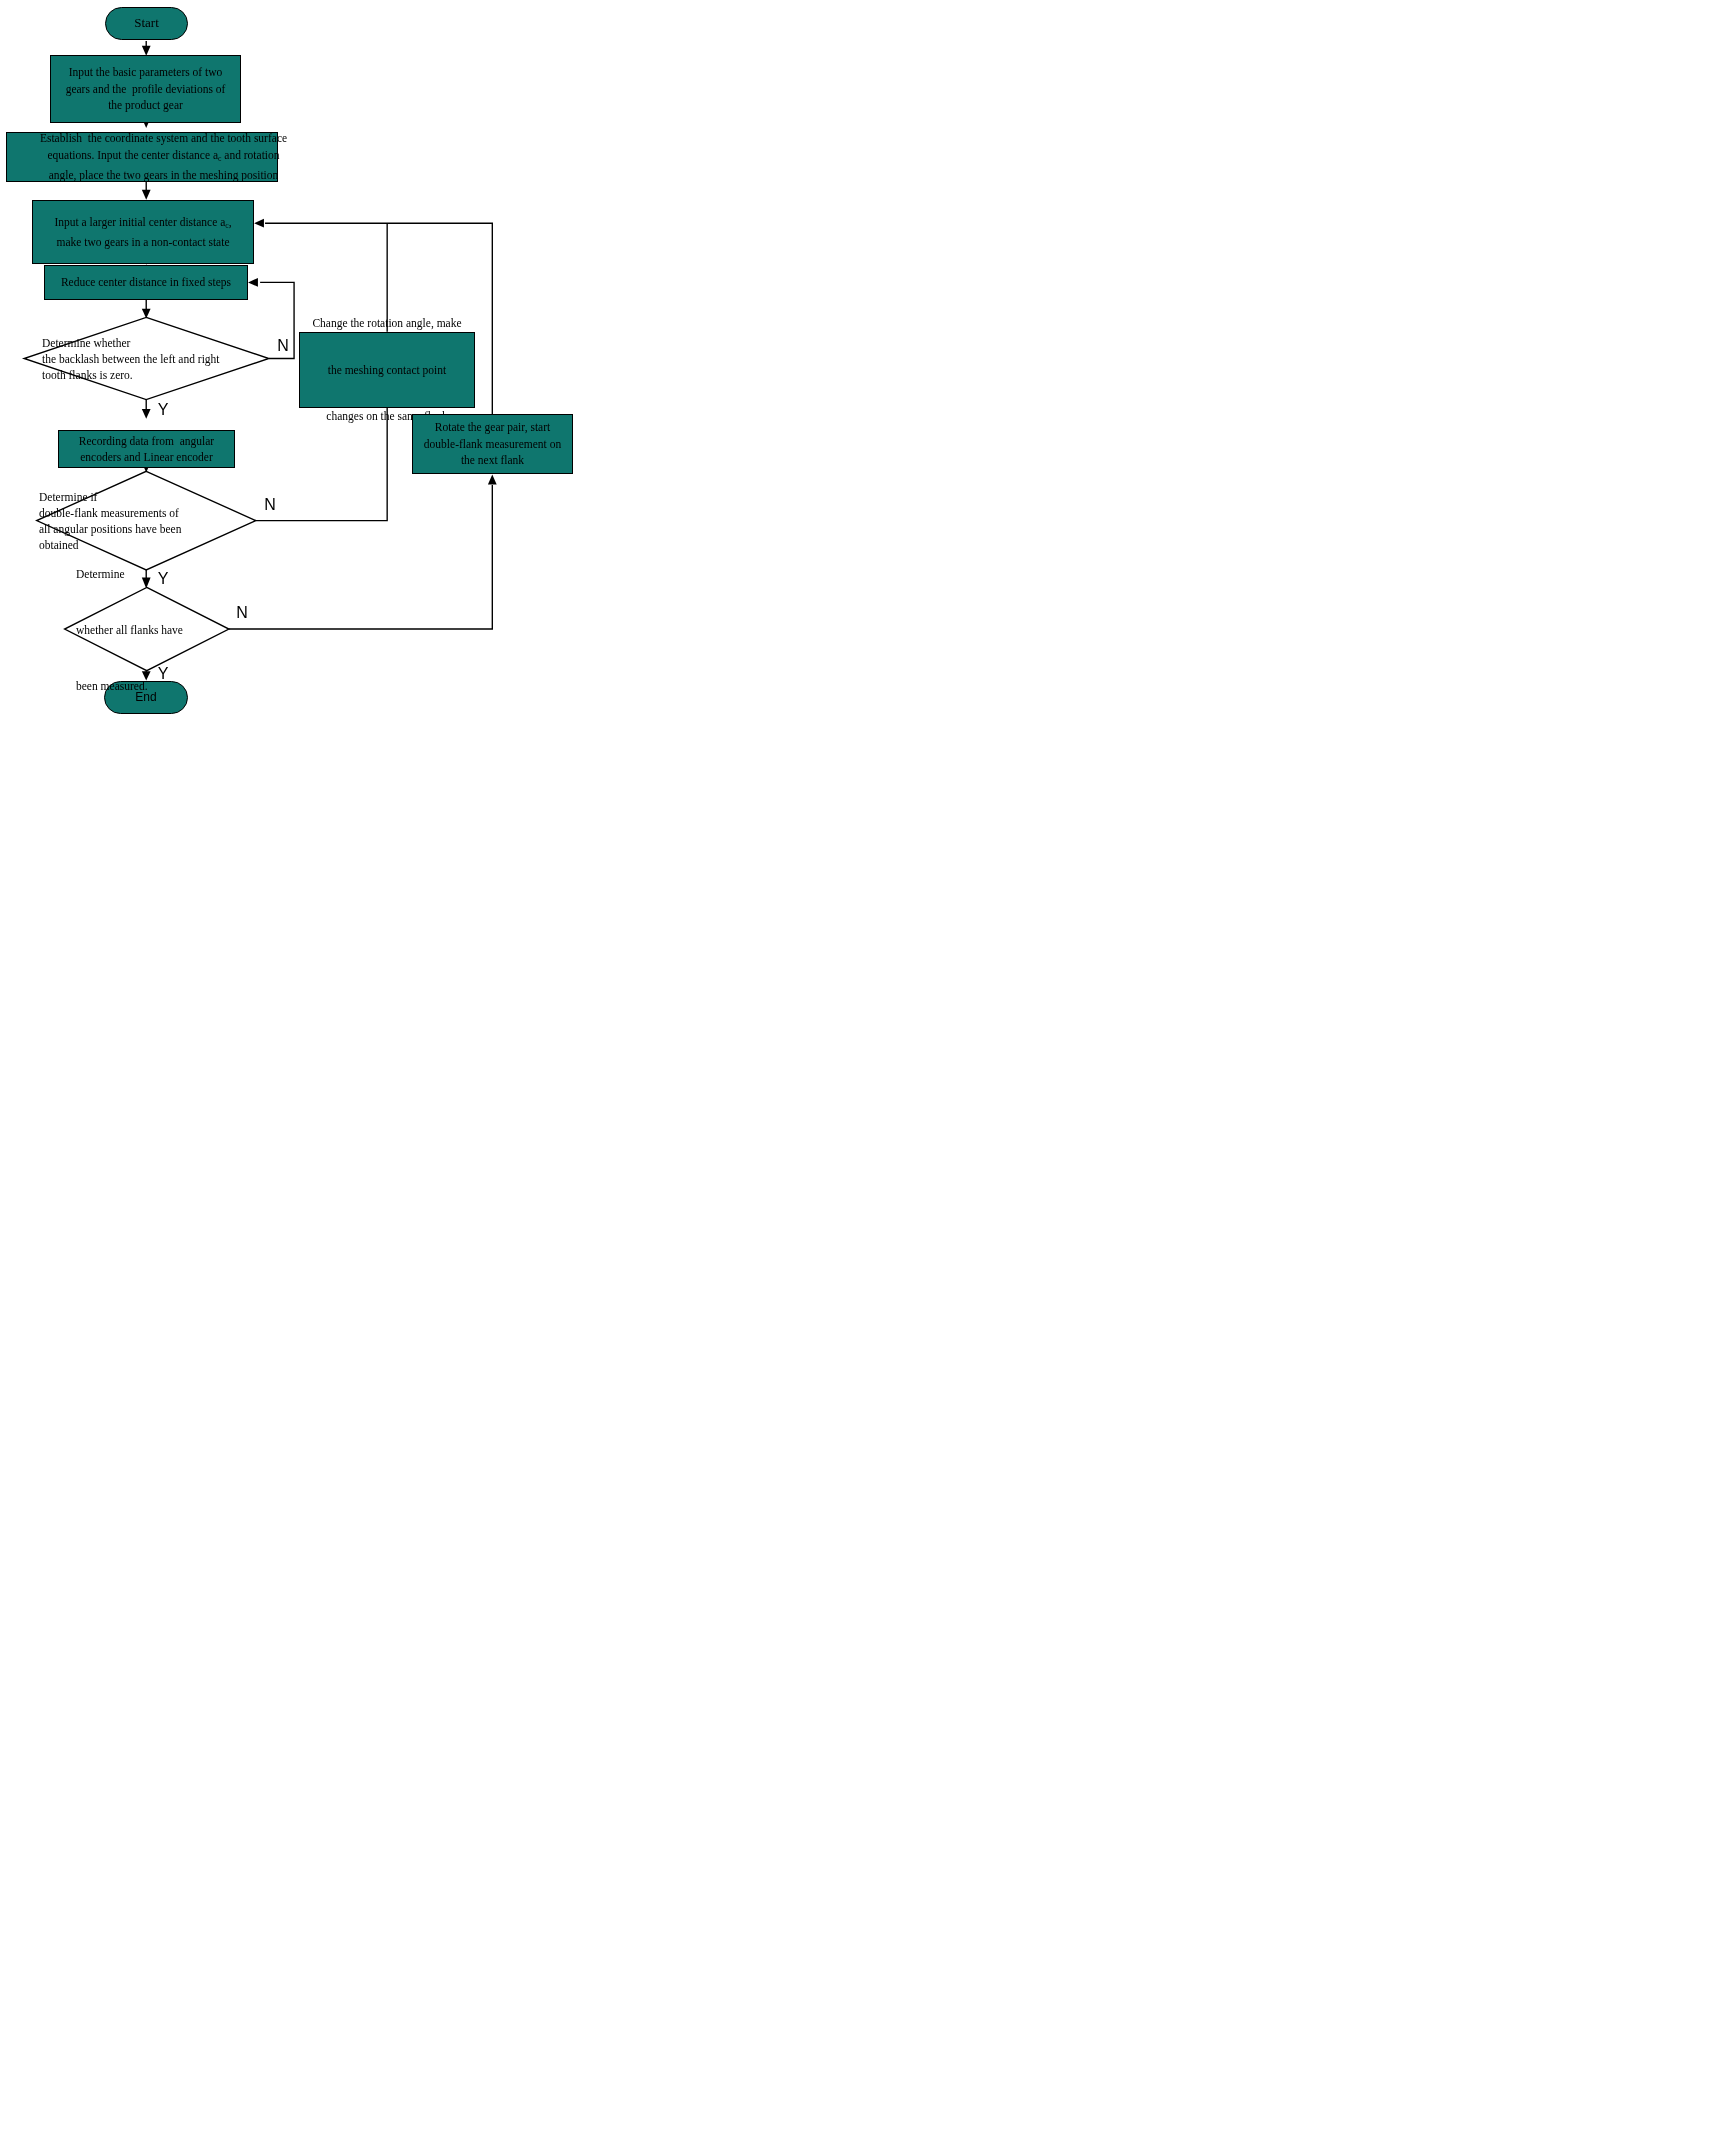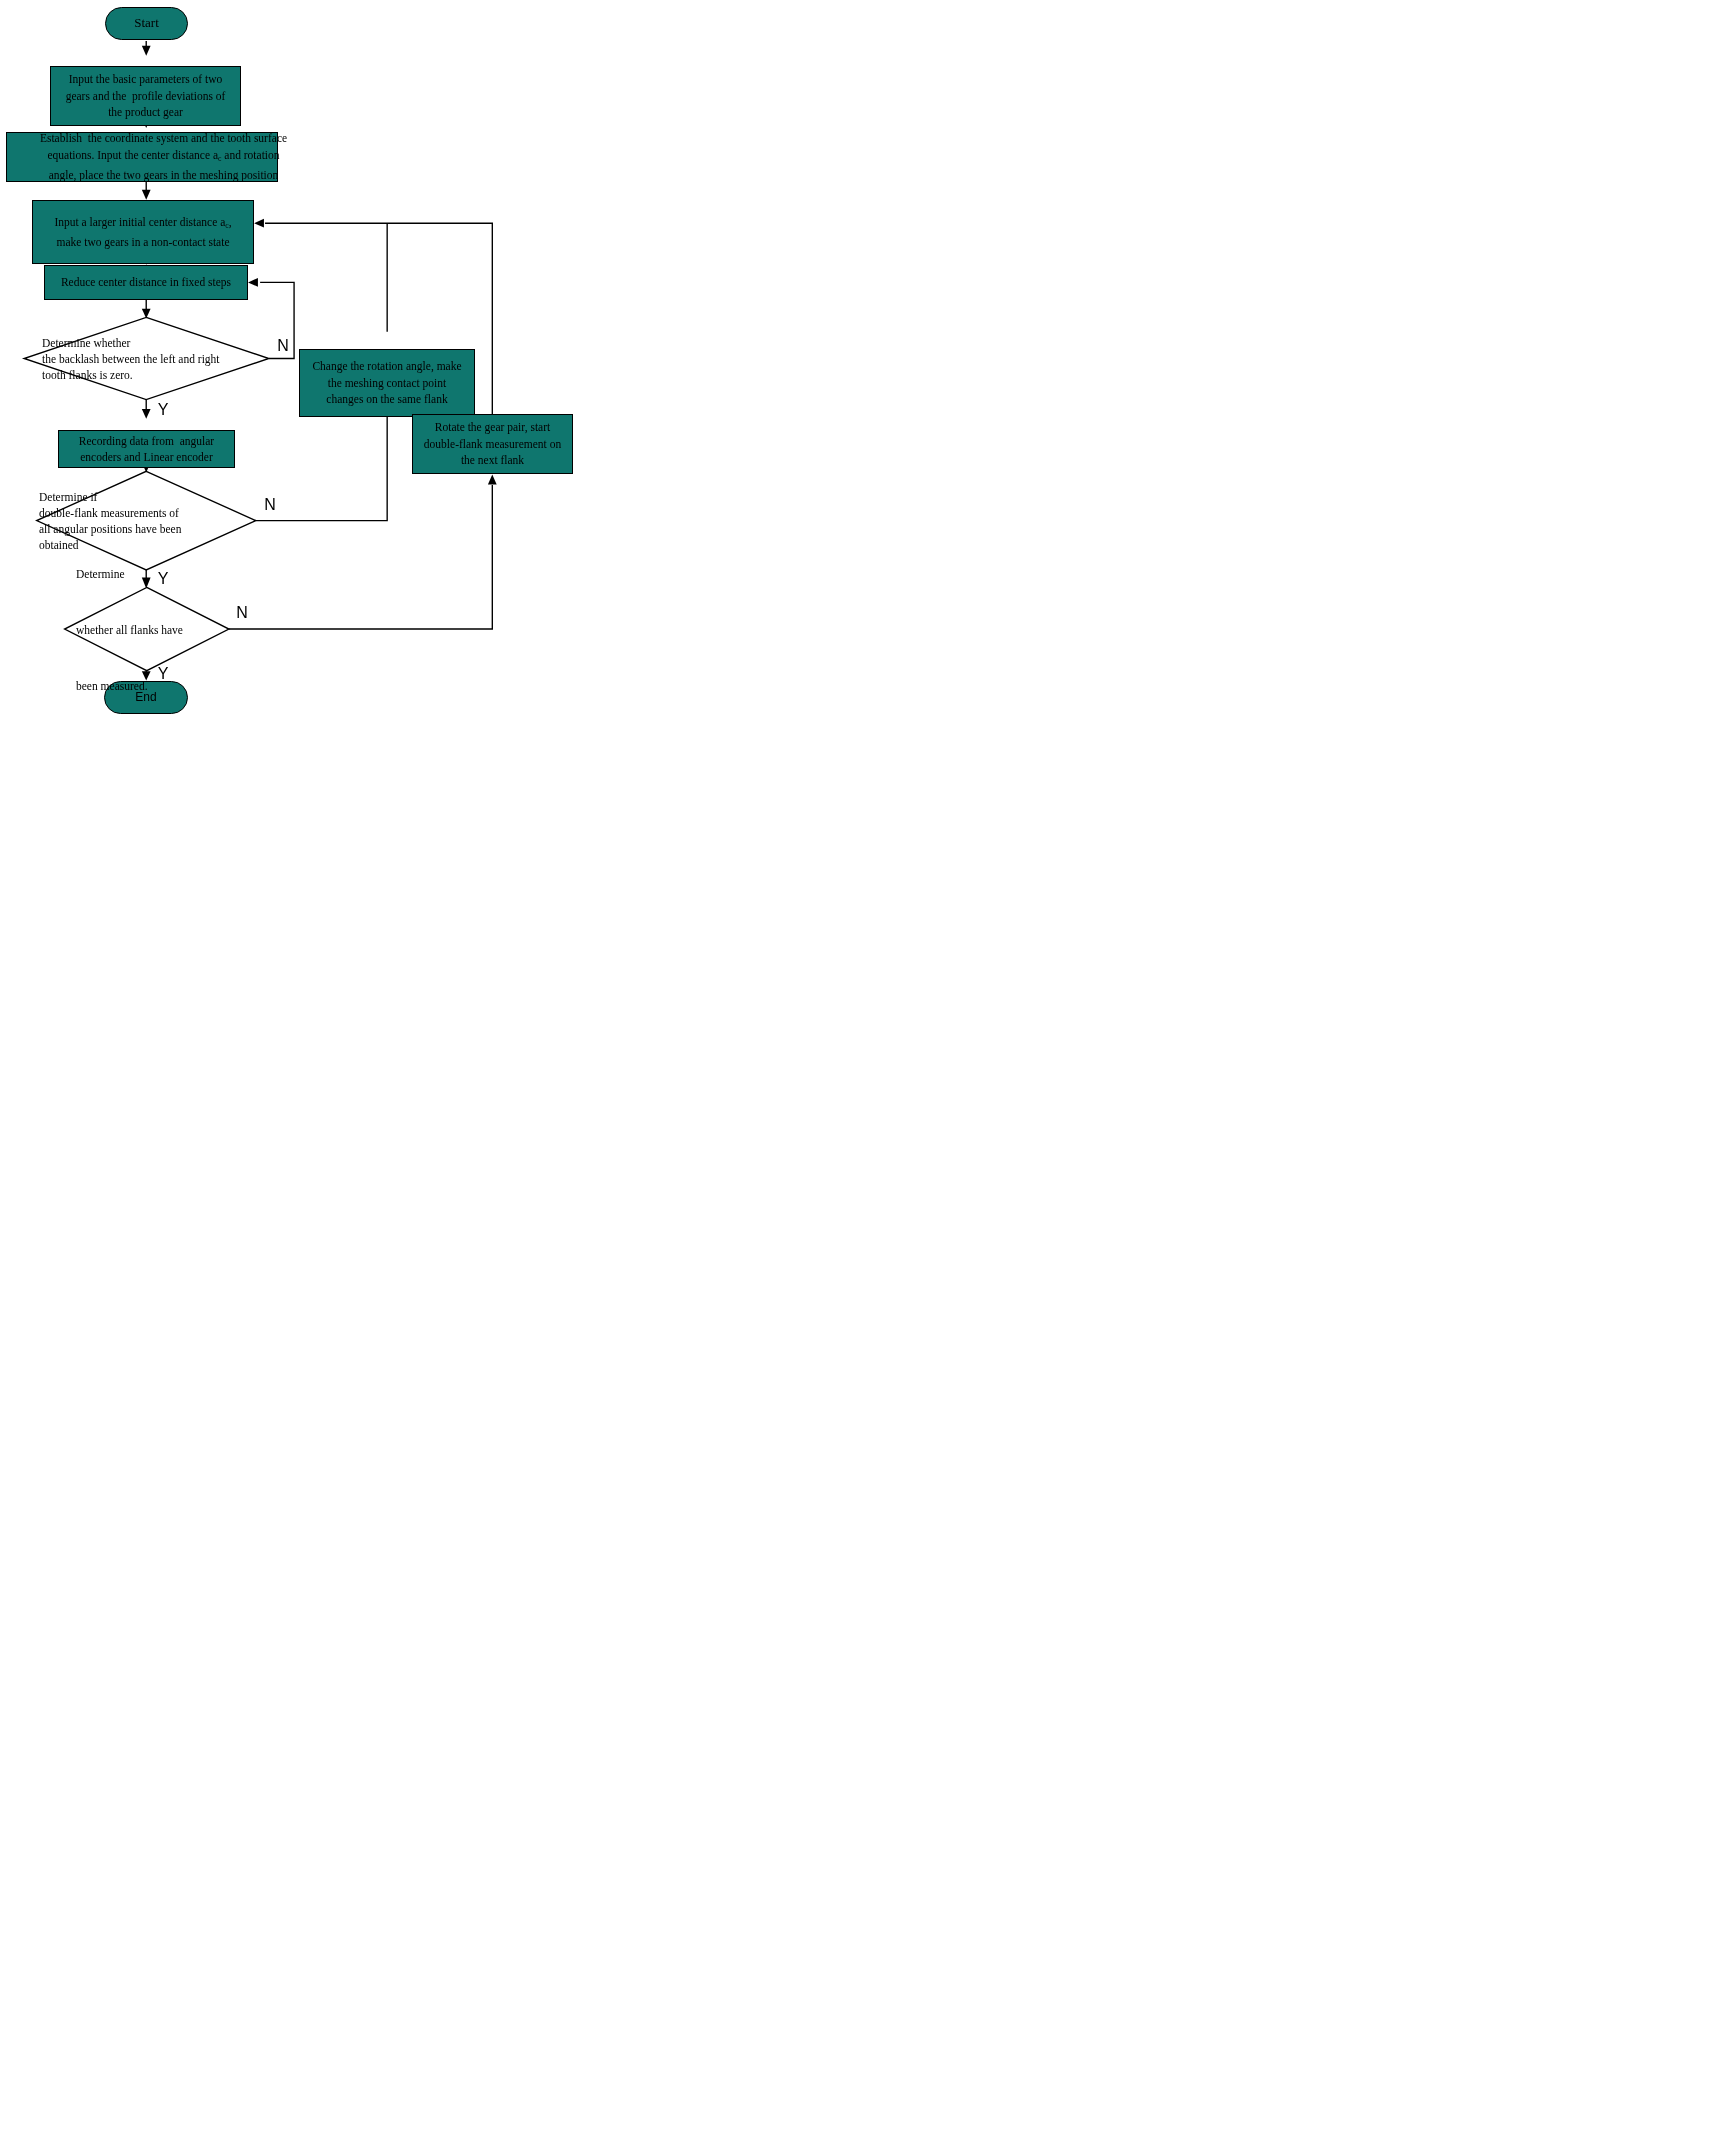--- a/index.html
+++ b/index.html
@@ -61,21 +61,21 @@
 
     <polygon points="267,579 491,654 267,729 44,654" fill="#fff" stroke-width="2.5"></polygon>
     <polygon points="267,860 467,950 267,1040 67,950" fill="#fff" stroke-width="2.5"></polygon>
     <polygon points="268,1072 418,1148 268,1224 118,1148" fill="#fff" stroke-width="2.5"></polygon>
   </svg>
 
   <div class="node stadium terminal" style="left:105px;top:7.1px;width:83px;height:33px;">
     <span>Start</span>
   </div>
 
-  <div class="node" style="left:50px;top:66px;width:191px;height:60px;">
+  <div class="node" style="left:50px;top:55px;width:191px;height:68px;">
     <span class="tline">Input the basic parameters of two</span>
     <span class="tline">gears and the  profile deviations of</span>
     <span class="tline">the product gear</span>
   </div>
 
   <div class="node" style="left:5.5px;top:132px;width:272px;height:50px;padding-left:44px;">
     <span class="tline">Establish  the coordinate system and the tooth surface</span>
     <span class="tline"><span>equations. Input the center distance a</span><span class="sub">c</span><span> and rotation</span></span>
     <span class="tline">angle, place the two gears in the meshing position</span>
   </div>
@@ -87,21 +87,21 @@
 
   <div class="node" style="left:44px;top:265px;width:204px;height:35px;">
     <span class="tline">Reduce center distance in fixed steps</span>
   </div>
 
   <div class="node" style="left:58px;top:430px;width:177px;height:38px;">
     <span class="tline">Recording data from  angular</span>
     <span class="tline">encoders and Linear encoder</span>
   </div>
 
-  <div class="node" style="left:299px;top:349px;width:176px;height:68px;">
+  <div class="node" style="left:299px;top:332px;width:176px;height:76px;gap:30px;">
     <span class="tline">Change the rotation angle, make</span>
     <span class="tline">the meshing contact point</span>
     <span class="tline">changes on the same flank</span>
   </div>
 
   <div class="node" style="left:412px;top:414px;width:161px;height:60px;">
     <span class="tline">Rotate the gear pair, start</span>
     <span class="tline">double-flank measurement on</span>
     <span class="tline">the next flank</span>
   </div>

